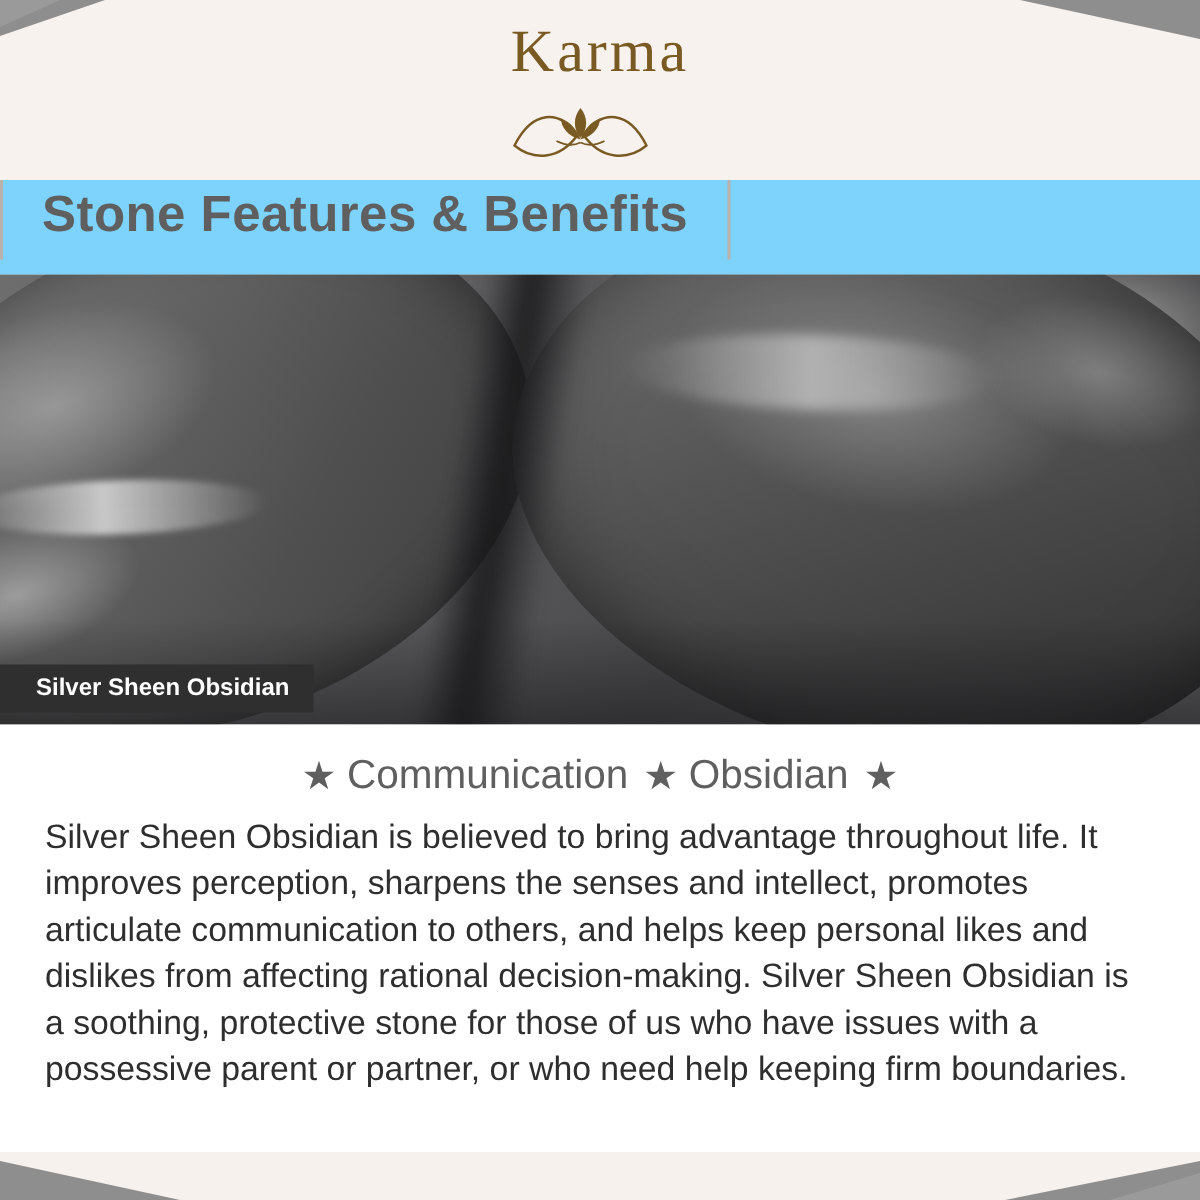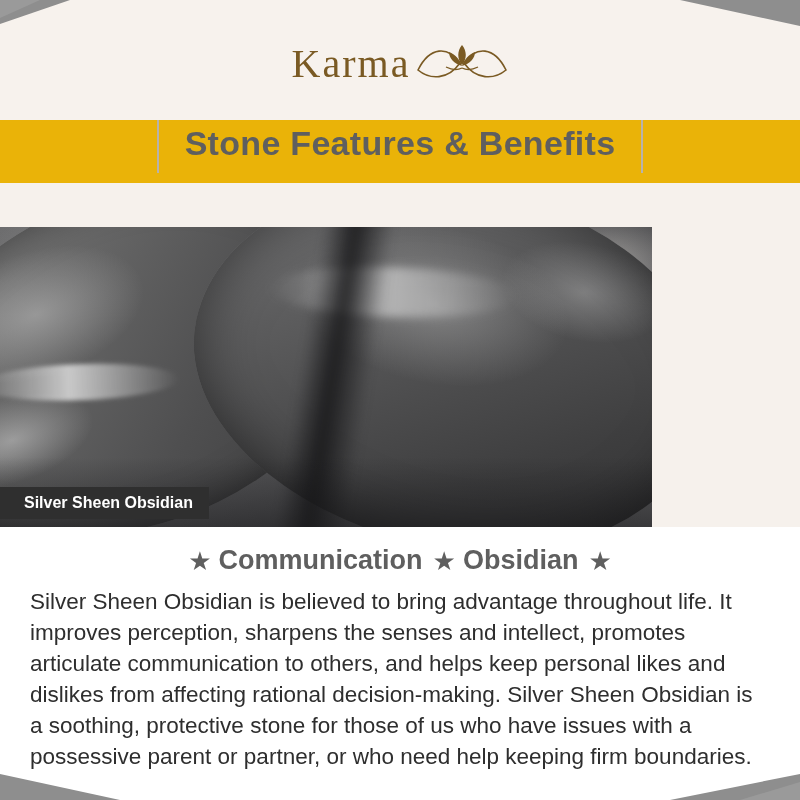--- a/index.html
+++ b/index.html
@@ -61,69 +61,68 @@
     position: relative;
     height: 120px;
     background: #f7f2ed;
     display: flex;
     align-items: center;
     justify-content: center;
     z-index: 2;
   }
   .brand-inner {
     display: flex;
-    align-items: center;
+    align-items: flex-start;
     gap: 6px;
     margin-top: 6px;
+    flex-direction: column;
   }
   .brand-word {
     font-family: "Liberation Serif", serif;
     font-size: 40px;
     letter-spacing: 2px;
     color: #7a5a23;
   }
   .lotus {
     width: 92px;
     height: 54px;
     position: relative;
     display: block;
   }
 
   
   .title-bar {
     position: relative;
     z-index: 2;
-    background: #eab308;
+    background: #7dd3fc;
     padding-bottom: 10px;
     display: flex;
-    justify-content: center;
   }
   .title-box {
     border-left: 2px solid #b9b2ab;
     border-right: 2px solid #b9b2ab;
     padding: 4px 26px 10px 26px;
   }
   .title-text {
     font-family: "Liberation Sans", sans-serif;
     font-weight: bold;
     font-size: 34px;
     color: #5f5f5f;
     letter-spacing: 0.3px;
     white-space: nowrap;
   }
 
   
   .photo {
     position: relative;
-    width: 652px;
+    width: 800px;
     height: 300px;
     overflow: hidden;
     z-index: 1;
     background: #5a5a5c;
-    margin-top: 44px;
   }
   .photo-bg {
     position: absolute;
     inset: 0;
     background:
       radial-gradient(ellipse 120px 80px at 92% 14%, rgba(240,236,230,0.55), rgba(240,236,230,0) 70%),
       radial-gradient(ellipse 200px 140px at 18% 20%, rgba(215,215,215,0.35), rgba(120,120,120,0) 72%),
       linear-gradient(122deg, #6d6d6e 0%, #5b5b5d 38%, #4a4a4c 62%, #5e5e60 100%);
   }
   
@@ -226,21 +225,21 @@
     display: flex;
     align-items: center;
     gap: 7px;
   }
   .star {
     color: #5f5f5f;
     font-size: 26px;
     line-height: 1;
   }
   .benefit-label {
-    font-weight: bold;
+    font-weight: normal;
     font-size: 27px;
     color: #5f5f5f;
     white-space: nowrap;
   }
   .description {
     font-family: Liberation Sans, sans-serif;
     font-size: 22.5px;
     line-height: 1.38;
     color: #2e2e2e;
     text-align: left;

